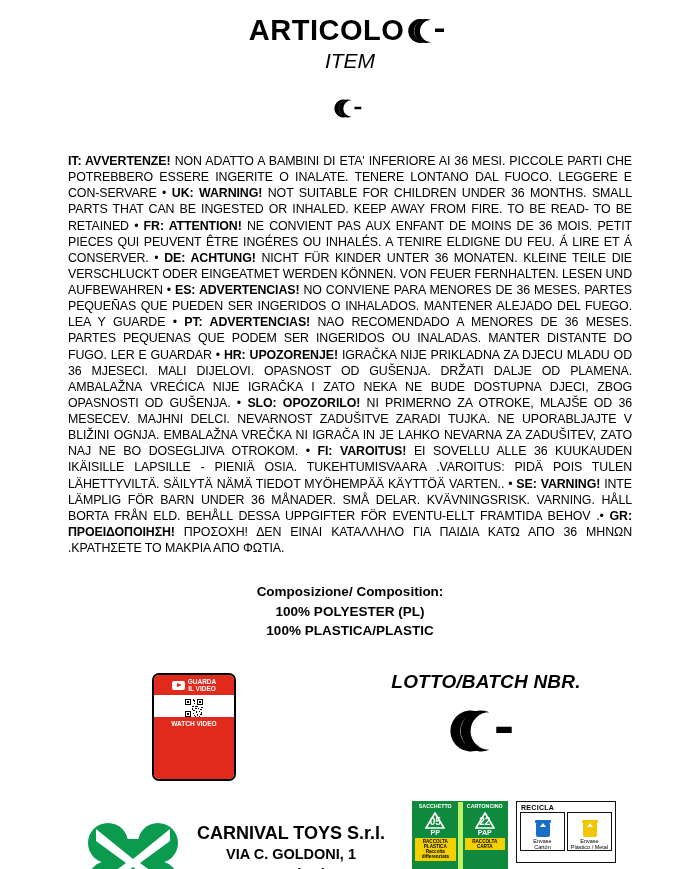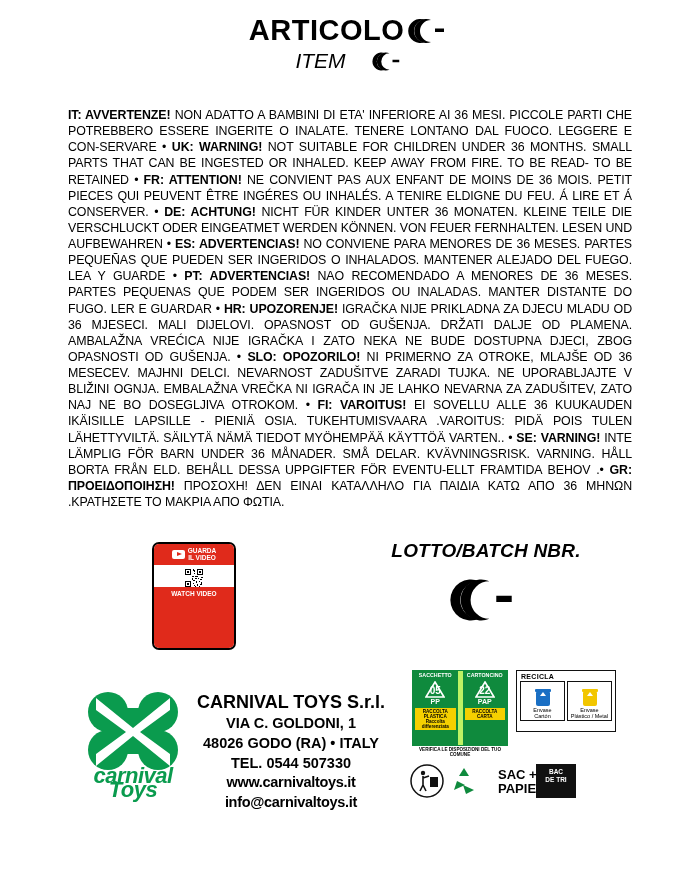--- a/index.html
+++ b/index.html
@@ -33,24 +33,25 @@
     letter-spacing: 0.5px;
     display: flex;
     justify-content: center;
     align-items: center;
     gap: 3px;
   }
   .header .line2 {
     font-size: 21px;
     font-style: italic;
     display: flex;
-    justify-content: center;
+    justify-content: space-between;
     align-items: center;
     gap: 25px;
     margin-top: 2px;
+    flex-direction: column;
   }
   
   .ce-mark {
     display: inline-block;
     line-height: 0;
   }
 
   
   .warnings {
     margin: 34px 68px 0 68px;
@@ -335,20 +336,25 @@
           <path d="M24 3 A12 12 0 1 0 24 25 A11 11 0 1 1 24 3 Z M28 11.5 h9 v3.6 h-9 Z" fill="#000"></path>
         </svg>
       </span>
     </div>
   </div>
 
   <div class="warnings">
     <b>IT: AVVERTENZE!</b><span> NON ADATTO A BAMBINI DI ETA' INFERIORE AI 36 MESI. PICCOLE PARTI CHE POTREBBERO ESSERE INGERITE O INALATE. TENERE LONTANO DAL FUOCO. LEGGERE E CON-SERVARE • </span><b>UK: WARNING!</b><span> NOT SUITABLE FOR CHILDREN UNDER 36 MONTHS. SMALL PARTS THAT CAN BE INGESTED OR INHALED. KEEP AWAY FROM FIRE. TO BE READ- TO BE RETAINED • </span><b>FR: ATTENTION!</b><span> NE CONVIENT PAS AUX ENFANT DE MOINS DE 36 MOIS. PETIT PIECES QUI PEUVENT ÊTRE  INGÉRES OU INHALÉS. A TENIRE ELDIGNE DU FEU. Á LIRE ET Á CONSERVER. • </span><b>DE: ACHTUNG!</b><span> NICHT FÜR KINDER UNTER 36 MONATEN. KLEINE TEILE DIE VERSCHLUCKT ODER EINGEATMET WERDEN KÖNNEN. VON FEUER FERNHALTEN. LESEN UND AUFBEWAHREN • </span><b>ES: ADVERTENCIAS!</b><span> NO CONVIENE PARA MENORES DE 36 MESES. PARTES PEQUEÑAS QUE PUEDEN SER INGERIDOS O INHALADOS. MANTENER ALEJADO DEL FUEGO. LEA Y GUARDE • </span><b>PT: ADVERTENCIAS!</b><span> NAO RECOMENDADO A MENORES DE 36 MESES. PARTES PEQUENAS QUE PODEM SER INGERIDOS OU INALADAS. MANTER DISTANTE DO FUGO. LER E GUARDAR • </span><b>HR: UPOZORENJE!</b><span> IGRAČKA NIJE PRIKLADNA ZA DJECU MLADU OD 36 MJESECI. MALI DIJELOVI. OPASNOST OD GUŠENJA. DRŽATI DALJE OD PLAMENA. AMBALAŽNA VREĆICA NIJE IGRAČKA I ZATO NEKA NE BUDE DOSTUPNA DJECI, ZBOG OPASNOSTI OD GUŠENJA. • </span><b>SLO: OPOZORILO!</b><span> NI PRIMERNO ZA OTROKE, MLAJŠE OD 36 MESECEV. MAJHNI DELCI. NEVARNOST ZADUŠITVE ZARADI TUJKA. NE UPORABLJAJTE V BLIŽINI OGNJA. EMBALAŽNA VREČKA NI IGRAČA IN JE LAHKO NEVARNA ZA ZADUŠITEV, ZATO NAJ NE BO DOSEGLJIVA OTROKOM. • </span><b>FI: VAROITUS!</b><span> EI SOVELLU ALLE 36 KUUKAUDEN IKÄISILLE LAPSILLE - PIENIÄ OSIA. TUKEHTUMISVAARA .VAROITUS: PIDÄ POIS TULEN LÄHETTYVILTÄ. SÄILYTÄ NÄMÄ TIEDOT MYÖHEMPÄÄ KÄYTTÖÄ VARTEN.. • </span><b>SE: VARNING!</b><span> INTE LÄMPLIG FÖR BARN UNDER 36 MÅNADER. SMÅ DELAR. KVÄVNINGSRISK. VARNING. HÅLL BORTA FRÅN ELD. BEHÅLL DESSA UPPGIFTER FÖR EVENTU-ELLT FRAMTIDA BEHOV .• </span><b>GR: ΠΡΟΕΙΔΟΠΟΙΗΣΗ!</b><span> ΠΡΟΣΟΧΗ! ΔΕΝ ΕΙΝΑΙ ΚΑΤΑΛΛΗΛΟ ΓΙΑ ΠΑΙΔΙΑ ΚΑΤΩ ΑΠΟ 36 ΜΗΝΩΝ .ΚΡΑΤΗΣΕΤΕ ΤΟ ΜΑΚΡΙΑ ΑΠΟ ΦΩΤΙΑ.</span>
   </div>
 
+  <div class="composition">
+    <div>Composizione/ Composition:</div>
+    <div>100% POLYESTER (PL)</div>
+    <div>100% PLASTICA/PLASTIC</div>
+  </div>
 
   <div class="mid">
 
     <div class="yt-badge">
       <div class="top">
         <span class="play"></span>
         <span>
           <span>GUARDA</span><br>
           <span>IL VIDEO</span>
         </span>

